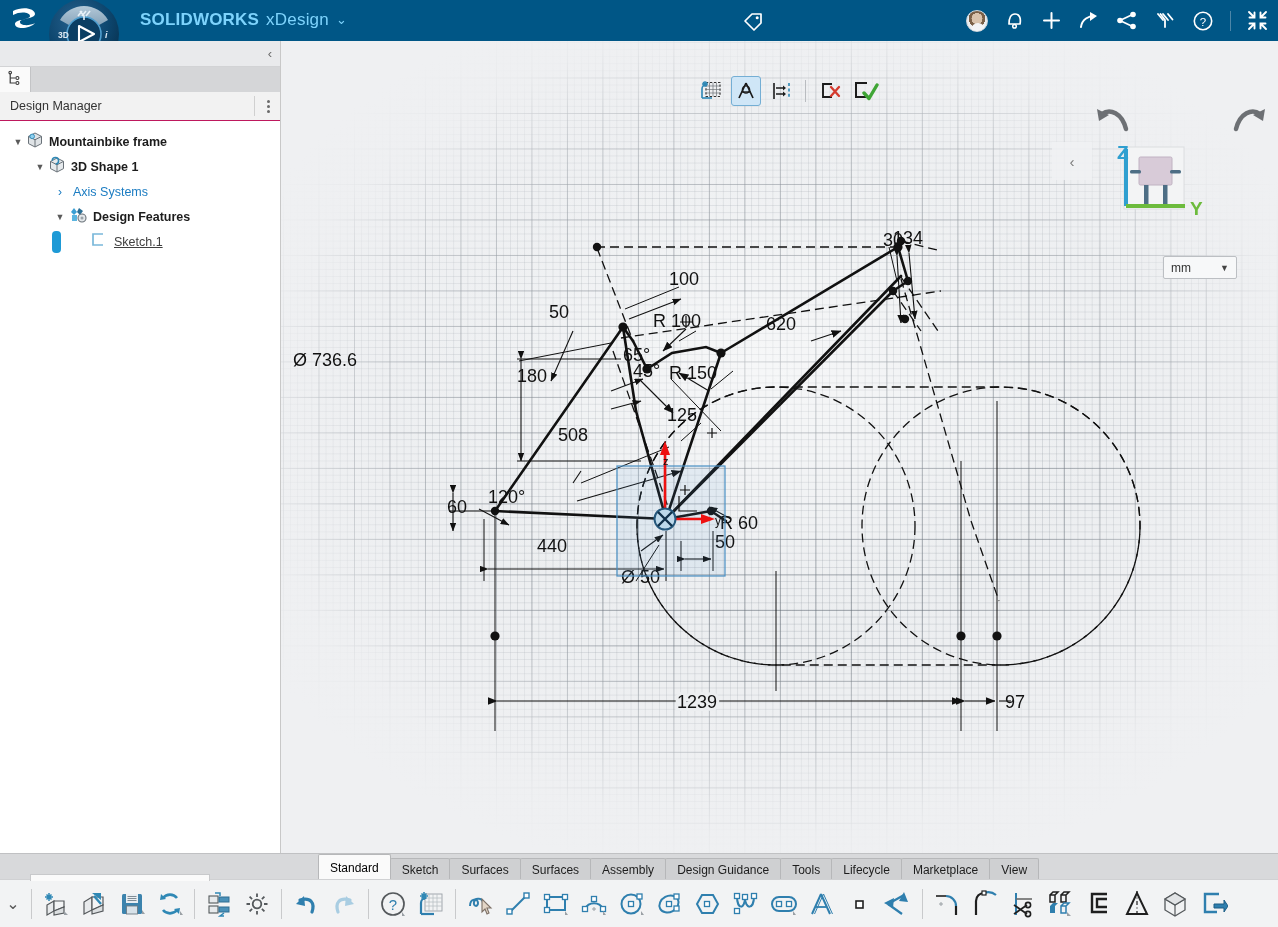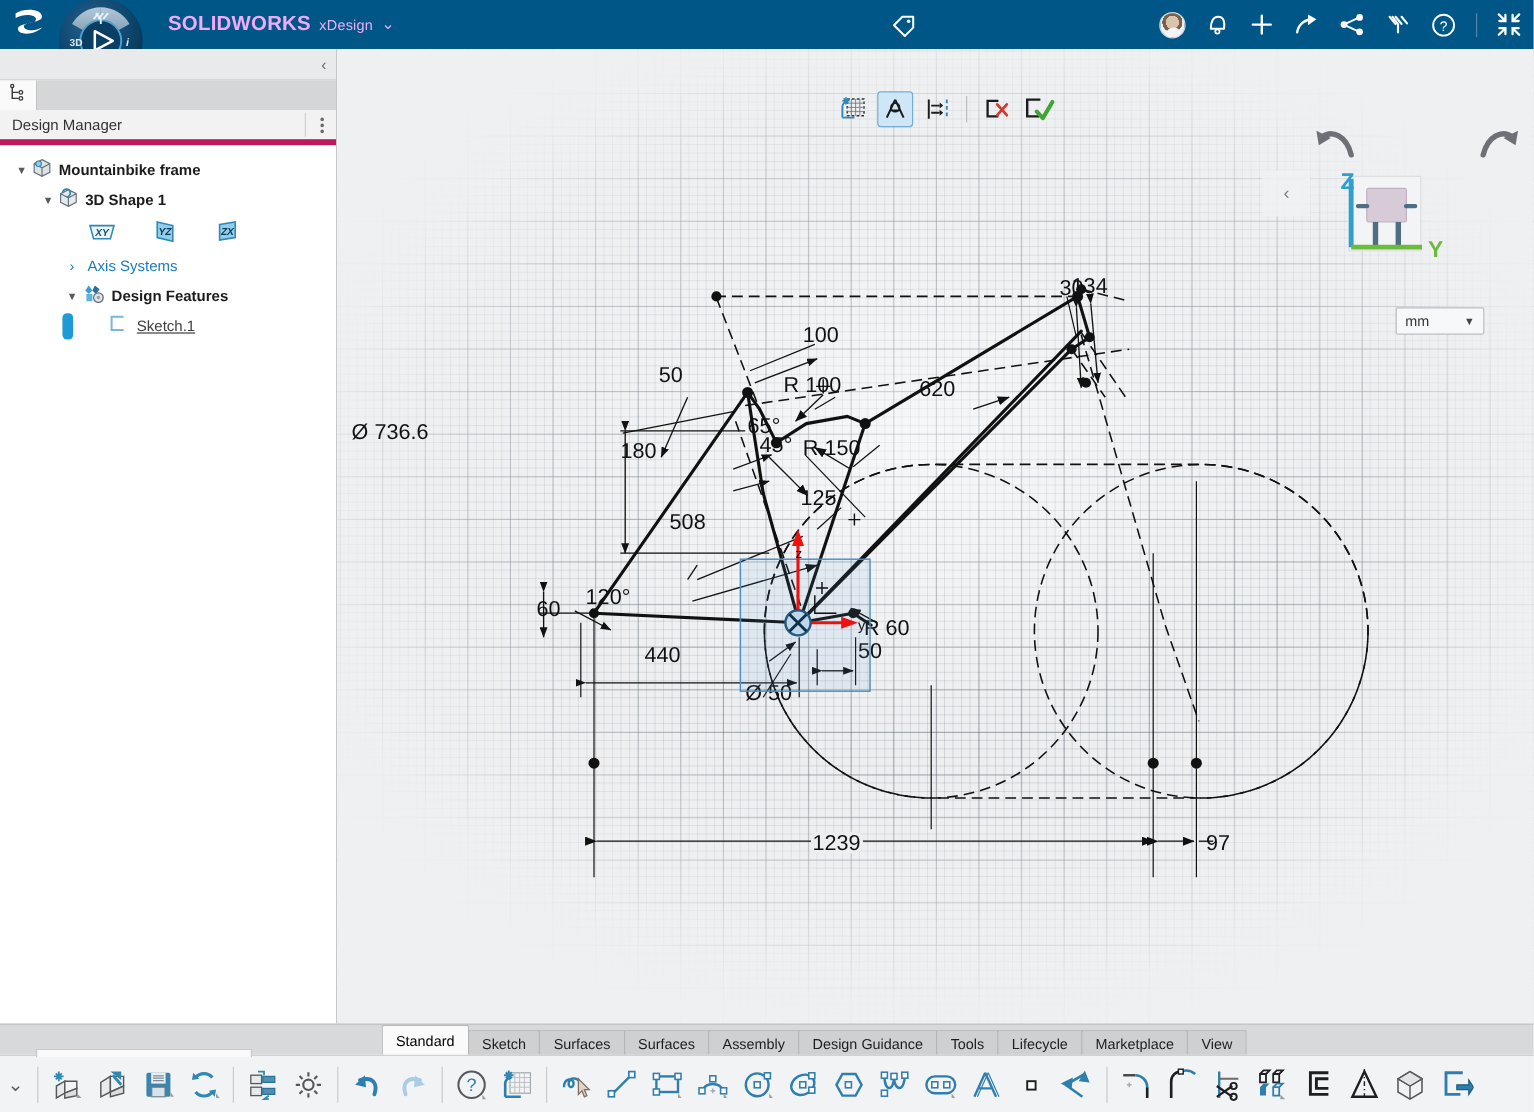--- a/index.html
+++ b/index.html
@@ -16,25 +16,25 @@
   }
   .ds-logo {
     position: absolute; left: 6px; top: 2px; width: 36px; height: 36px;
     color: #fff;
   }
   .compass {
     position: absolute; left: 40px; top: -2px; width: 88px; height: 76px;
   }
   .brand {
     position: absolute; left: 140px; top: 10px;
-    color: #f0abfc; font-size: 17px; letter-spacing: .2px;
+    color: #7dd3fc; font-size: 17px; letter-spacing: .2px;
     display: flex; align-items: baseline; gap: 7px;
   }
   .brand .b1 { font-weight: bold; }
-  .brand .b2 { font-weight: normal; font-size: 12px; text-align: right; }
+  .brand .b2 { font-weight: normal; font-size: 17px; text-align: right; }
   .brand .caret { font-size: 13px; position: relative; top: -1px; }
 
   .searchwrap {
     position: absolute; left: 448px; top: 7px;
     width: 282px; height: 27px; background: #fff; border-radius: 2px;
     display: flex; align-items: center;
   }
   .searchwrap input {
     border: 0; outline: 0; flex: 1; height: 25px;
     padding: 0 8px; font-size: 13px; color: #333;
@@ -67,21 +67,21 @@
     display: flex; align-items: center; justify-content: flex-end; padding-right: 8px;
   }
   .lp-collapse { color: #6b6b6b; font-size: 13px; cursor: pointer; }
   .lp-tabs { height: 25px; background: #d5d6d8; display: flex; align-items: flex-end; }
   .lp-tab {
     width: 31px; height: 25px; background: #fafafa;
     display: flex; align-items: center; justify-content: center;
     border-right: 1px solid #c3c4c6;
   }
   .lp-header {
-    height: 29px; background: #f2f2f2; border-bottom: 5px solid #be185d;
+    height: 29px; background: #f2f2f2; border-bottom: 1px solid #be185d;
     display: flex; align-items: center; padding: 0 10px;
     font-size: 12.5px; color: #333;
   }
   .lp-header .kebab {
     margin-left: auto; color: #666; letter-spacing: 0; line-height: 4px;
     border-left: 1px solid #d0d0d0; padding-left: 12px; height: 20px;
     display: flex; flex-direction: column; justify-content: center; gap: 2px;
   }
   .kebab i { width: 3px; height: 3px; background: #6a6a6a; border-radius: 50%; display: block; }
 
@@ -348,40 +348,20 @@
       <span>
         <svg width="18" height="18" viewBox="0 0 18 18">
           <path d="M9 2 L15.5 5.4 L15.5 12.6 L9 16 L2.5 12.6 L2.5 5.4 Z" fill="#e6eaed" stroke="#6a7279" stroke-width="1"></path>
           <path d="M2.5 5.4 L9 8.8 L15.5 5.4 M9 8.8 L9 16" fill="none" stroke="#6a7279" stroke-width="1"></path>
           <path d="M4.2 4.6 A3.2 3.2 0 1 1 7.6 8" fill="none" stroke="#2f88b5" stroke-width="1.5"></path>
         </svg>
       </span>
       <span class="tlbl bold">3D Shape 1</span>
     </div>
 
-    <div class="planes">
-      <span>
-        <svg width="26" height="22" viewBox="0 0 26 22">
-          <path d="M3 6 L23 6 L20 17 L6 17 Z" fill="#eaf5fb" stroke="#2f88b5" stroke-width="1.3"></path>
-          <text x="13" y="14.5" text-anchor="middle" font-size="8.5" font-weight="bold" fill="#1b4f72" font-family="Liberation Sans, sans-serif" font-style="italic">XY</text>
-        </svg>
-      </span>
-      <span>
-        <svg width="26" height="22" viewBox="0 0 26 22">
-          <path d="M7 3 L20 6 L20 19 L7 16 Z" fill="#8fcfec" stroke="#2f88b5" stroke-width="1.3"></path>
-          <text x="13.5" y="14" text-anchor="middle" font-size="8.5" font-weight="bold" fill="#10384f" font-family="Liberation Sans, sans-serif" font-style="italic">YZ</text>
-        </svg>
-      </span>
-      <span>
-        <svg width="26" height="22" viewBox="0 0 26 22">
-          <path d="M7 5 L20 3 L20 16 L7 18 Z" fill="#8fcfec" stroke="#2f88b5" stroke-width="1.3"></path>
-          <text x="13.5" y="14" text-anchor="middle" font-size="8.5" font-weight="bold" fill="#10384f" font-family="Liberation Sans, sans-serif" font-style="italic">ZX</text>
-        </svg>
-      </span>
-    </div>
 
     <div class="trow" style="padding-left:52px">
       <span class="tw" style="color:#1b7cc2;font-size:12px">›</span>
       <span class="tlbl link">Axis Systems</span>
     </div>
 
     <div class="trow" style="padding-left:52px">
       <span class="tw">▼</span>
       <span>
         <svg width="20" height="18" viewBox="0 0 20 18">

